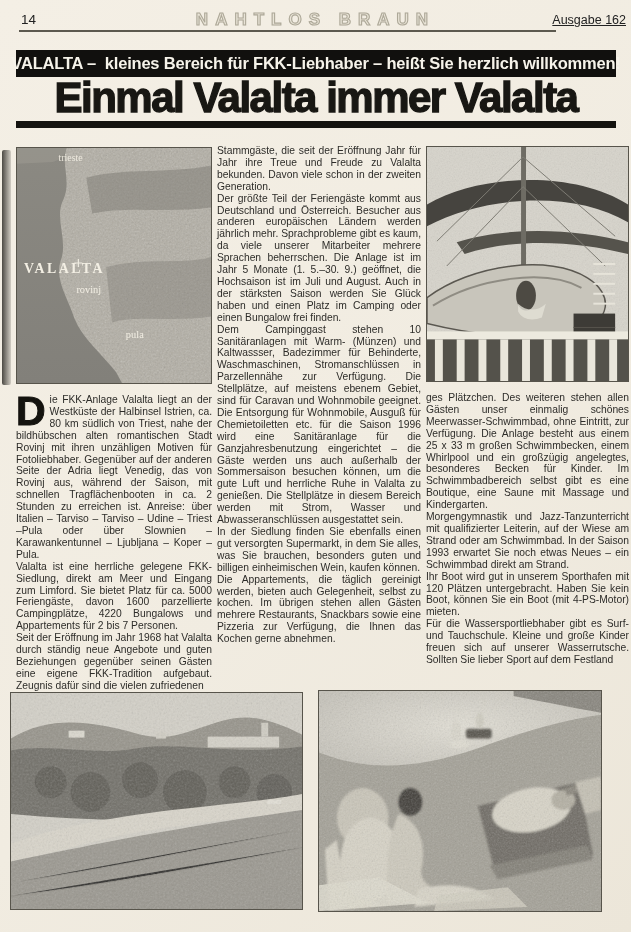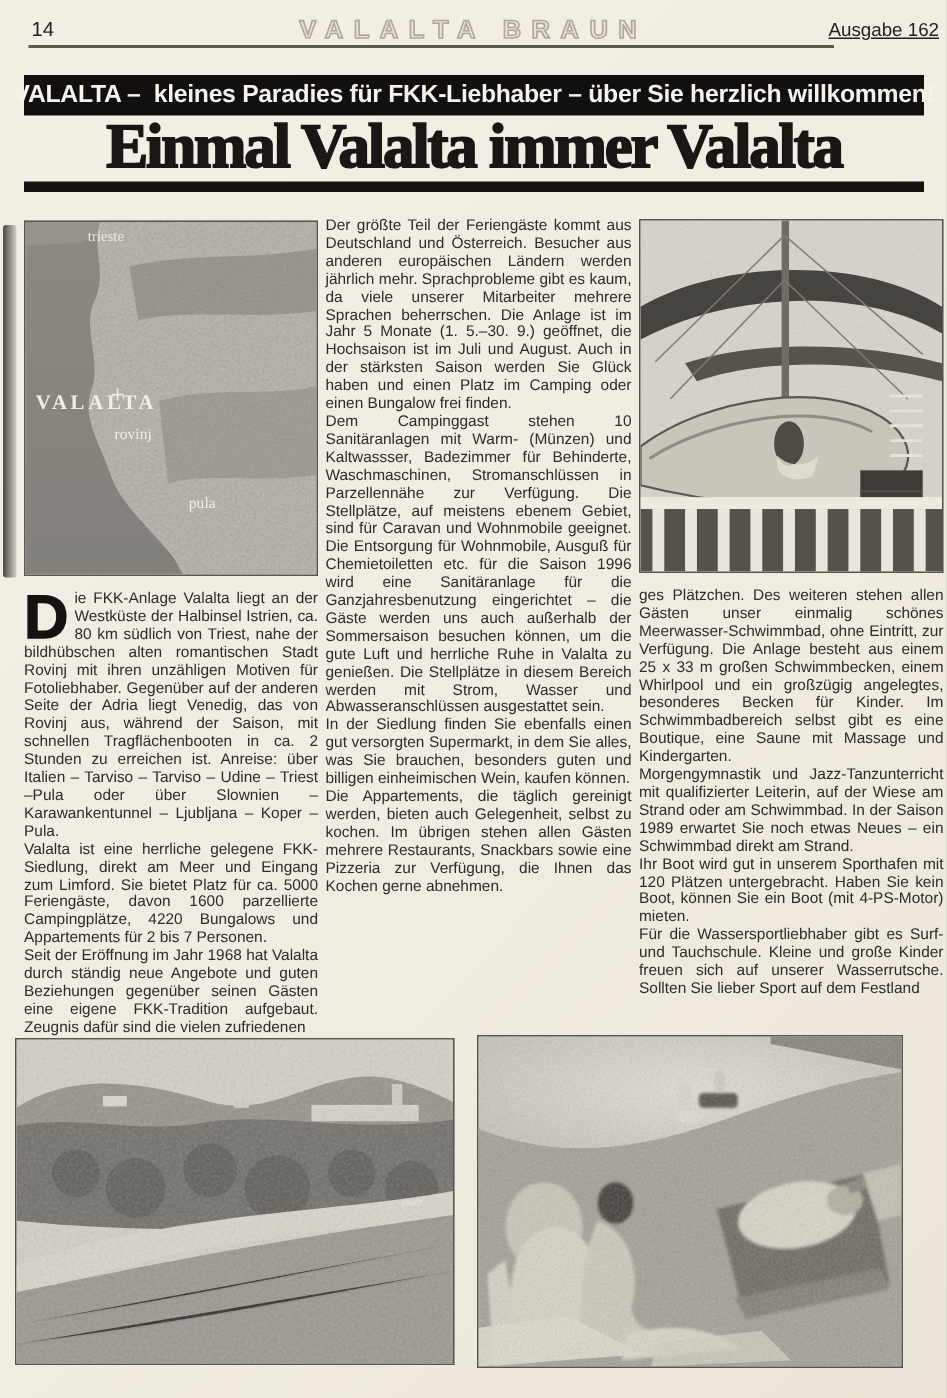--- a/index.html
+++ b/index.html
@@ -15,21 +15,21 @@
   .magazine-title{position:absolute;left:0;top:10px;width:631px;text-align:center;
         font-size:17px;font-weight:700;letter-spacing:7px;
         color:#e9e4d7;-webkit-text-stroke:1.1px #ada898;}
   .issue{position:absolute;right:5px;top:13px;font-size:12.5px;color:#222;text-decoration:underline;}
   .header-rule{position:absolute;left:19px;top:30px;width:537px;height:2px;background:#5c594f;}
   
   .banner{position:absolute;left:16px;top:50px;width:600px;height:27px;background:#11100e;
         display:flex;align-items:center;justify-content:center;}
   .banner span{color:#f6f3ea;font-weight:700;font-size:16.5px;letter-spacing:-0.2px;white-space:pre;}
   .headline{position:absolute;left:14px;top:74px;width:604px;text-align:center;
-        font-size:42px;font-weight:700;letter-spacing:-1.5px;color:#181713;font-family:Liberation Serif, serif;
+        font-size:42px;font-weight:700;letter-spacing:-1.5px;color:#181713;
         -webkit-text-stroke:1.3px #181713;}
   .head-rule{position:absolute;left:16px;top:121px;width:600px;height:7px;background:#14130f;}
   
   .columns{position:absolute;left:16px;top:145px;width:613px;display:grid;
         grid-template-columns:196px 204px 203px;column-gap:5px;}
   .col{color:#2d2c29;}
   .col p{margin:0;font-size:10.3px;line-height:11.9px;text-align:justify;hyphens:auto;-webkit-hyphens:auto;}
   .dropcap{float:left;font-size:41px;line-height:33px;font-weight:700;color:#14130f;
         margin:1px 4px 0 0;-webkit-text-stroke:1px #14130f;}
   .figure{border:1px solid #57544b;box-sizing:border-box;background:#c7c4bb;}
@@ -42,26 +42,26 @@
   .maplabel{fill:#f3efe4;font-family:"Liberation Serif","DejaVu Serif",serif;}
 </style>
 </head>
 <body>
 
 <div class="page">
 
   <div class="scan-shadow"></div>
 
   <div class="page-number">14</div>
-  <div class="magazine-title">VALALTA BRAUN</div>
+  <div class="magazine-title">NAHTLOS BRAUN</div>
   <div class="issue">Ausgabe 162</div>
   <div class="header-rule"></div>
 
   <div class="banner">
-    <span>VALALTA –  kleines Paradies für FKK-Liebhaber – über Sie herzlich willkommen!</span>
+    <span>VALALTA –  kleines Bereich für FKK-Liebhaber – heißt Sie herzlich willkommen!</span>
   </div>
   <div class="headline">Einmal Valalta immer Valalta</div>
   <div class="head-rule"></div>
 
   <div class="columns">
 
     <div class="col">
       <svg class="figure map-fig" viewBox="0 0 196 237" width="196" height="237" preserveAspectRatio="none">
         <defs>
           <filter id="grainA" x="0" y="0" width="100%" height="100%">
@@ -84,20 +84,21 @@
         <text class="maplabel" x="60" y="146" font-size="10.5">rovinj</text>
         <text class="maplabel" x="110" y="192" font-size="10.5">pula</text>
         <path d="M58,116 l8,0 m-4,-4 l0,8" stroke="#efece1" stroke-width="1.2"></path>
       </svg>
       <p><span class="dropcap">D</span><span>ie FKK-Anlage Valalta liegt an der Westküste der Halbinsel Istrien, ca. 80 km südlich von Triest, nahe der bildhübschen alten romantischen Stadt Rovinj mit ihren unzähligen Motiven für Fotoliebhaber. Gegenüber auf der anderen Seite der Adria liegt Venedig, das von Rovinj aus, während der Saison, mit schnellen Tragflächenbooten in ca. 2 Stunden zu erreichen ist. Anreise: über Italien – Tarviso – Tarviso – Udine – Triest –Pula oder über Slownien – Karawankentunnel – Ljubljana – Koper – Pula.</span></p>
       <p>Valalta ist eine herrliche gelegene FKK-Siedlung, direkt am Meer und Eingang zum Limford. Sie bietet Platz für ca. 5000 Feriengäste, davon 1600 parzellierte Campingplätze, 4220 Bungalows und Appartements für 2 bis 7 Personen.</p>
       <p>Seit der Eröffnung im Jahr 1968 hat Valalta durch ständig neue Angebote und guten Beziehungen gegenüber seinen Gästen eine eigene FKK-Tradition aufgebaut. Zeugnis dafür sind die vielen zufriedenen</p>
     </div>
 
     <div class="col">
+      <p>Stammgäste, die seit der Eröffnung Jahr für Jahr ihre Treue und Freude zu Valalta bekunden. Davon viele schon in der zweiten Generation.</p>
       <p>Der größte Teil der Feriengäste kommt aus Deutschland und Österreich. Besucher aus anderen europäischen Ländern werden jährlich mehr. Sprachprobleme gibt es kaum, da viele unserer Mitarbeiter mehrere Sprachen beherrschen. Die Anlage ist im Jahr 5 Monate (1. 5.–30. 9.) geöffnet, die Hochsaison ist im Juli und August. Auch in der stärksten Saison werden Sie Glück haben und einen Platz im Camping oder einen Bungalow frei finden.</p>
       <p>Dem Campinggast stehen 10 Sanitäranlagen mit Warm- (Münzen) und Kaltwassser, Badezimmer für Behinderte, Waschmaschinen, Stromanschlüssen in Parzellennähe zur Verfügung. Die Stellplätze, auf meistens ebenem Gebiet, sind für Caravan und Wohnmobile geeignet. Die Entsorgung für Wohnmobile, Ausguß für Chemietoiletten etc. für die Saison 1996 wird eine Sanitäranlage für die Ganzjahresbenutzung eingerichtet – die Gäste werden uns auch außerhalb der Sommersaison besuchen können, um die gute Luft und herrliche Ruhe in Valalta zu genießen. Die Stellplätze in diesem Bereich werden mit Strom, Wasser und Abwasseranschlüssen ausgestattet sein.</p>
       <p>In der Siedlung finden Sie ebenfalls einen gut versorgten Supermarkt, in dem Sie alles, was Sie brauchen, besonders guten und billigen einheimischen Wein, kaufen können.</p>
       <p>Die Appartements, die täglich gereinigt werden, bieten auch Gelegenheit, selbst zu kochen. Im übrigen stehen allen Gästen mehrere Restaurants, Snackbars sowie eine Pizzeria zur Verfügung, die Ihnen das Kochen gerne abnehmen.</p>
     </div>
 
     <div class="col">
       <svg class="figure slide-fig" viewBox="0 0 203 236" width="203" height="236" preserveAspectRatio="none">
         <defs>
           <filter id="grainB">
@@ -147,21 +148,21 @@
           <rect x="52" y="194" width="8" height="42"></rect>
             <rect x="74" y="194" width="8" height="42"></rect>
           <rect x="96" y="194" width="8" height="42"></rect>
             <rect x="118" y="194" width="8" height="42"></rect>
           <rect x="140" y="194" width="8" height="42"></rect>
             <rect x="162" y="194" width="8" height="42"></rect>
           <rect x="184" y="194" width="8" height="42"></rect>
         </g>
       </svg>
       <p>ges Plätzchen. Des weiteren stehen allen Gästen unser einmalig schönes Meerwasser-Schwimmbad, ohne Eintritt, zur Verfügung. Die Anlage besteht aus einem 25 x 33 m großen Schwimmbecken, einem Whirlpool und ein großzügig angelegtes, besonderes Becken für Kinder. Im Schwimmbadbereich selbst gibt es eine Boutique, eine Saune mit Massage und Kindergarten.</p>
-      <p>Morgengymnastik und Jazz-Tanzunterricht mit qualifizierter Leiterin, auf der Wiese am Strand oder am Schwimmbad. In der Saison 1989 erwartet Sie noch etwas Neues – ein Schwimmbad direkt am Strand.</p>
+      <p>Morgengymnastik und Jazz-Tanzunterricht mit qualifizierter Leiterin, auf der Wiese am Strand oder am Schwimmbad. In der Saison 1993 erwartet Sie noch etwas Neues – ein Schwimmbad direkt am Strand.</p>
       <p>Ihr Boot wird gut in unserem Sporthafen mit 120 Plätzen untergebracht. Haben Sie kein Boot, können Sie ein Boot (mit 4-PS-Motor) mieten.</p>
       <p>Für die Wassersportliebhaber gibt es Surf- und Tauchschule. Kleine und große Kinder freuen sich auf unserer Wasserrutsche. Sollten Sie lieber Sport auf dem Festland</p>
     </div>
   </div>
 
   <svg class="figure photo-coast" viewBox="0 0 293 218" width="293" height="218" preserveAspectRatio="none">
     <defs>
       <filter id="grainC">
           <feTurbulence type="fractalNoise" baseFrequency="0.5" numOctaves="3" stitchTiles="stitch"></feTurbulence>
           <feColorMatrix type="saturate" values="0"></feColorMatrix>

